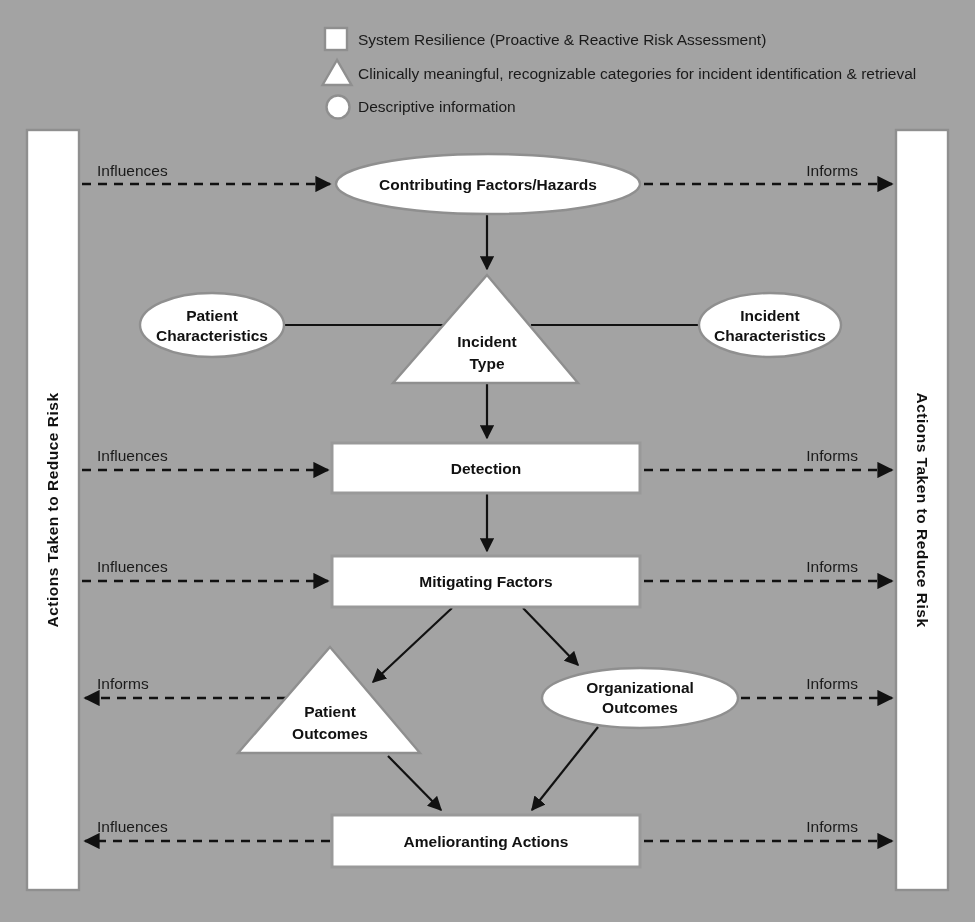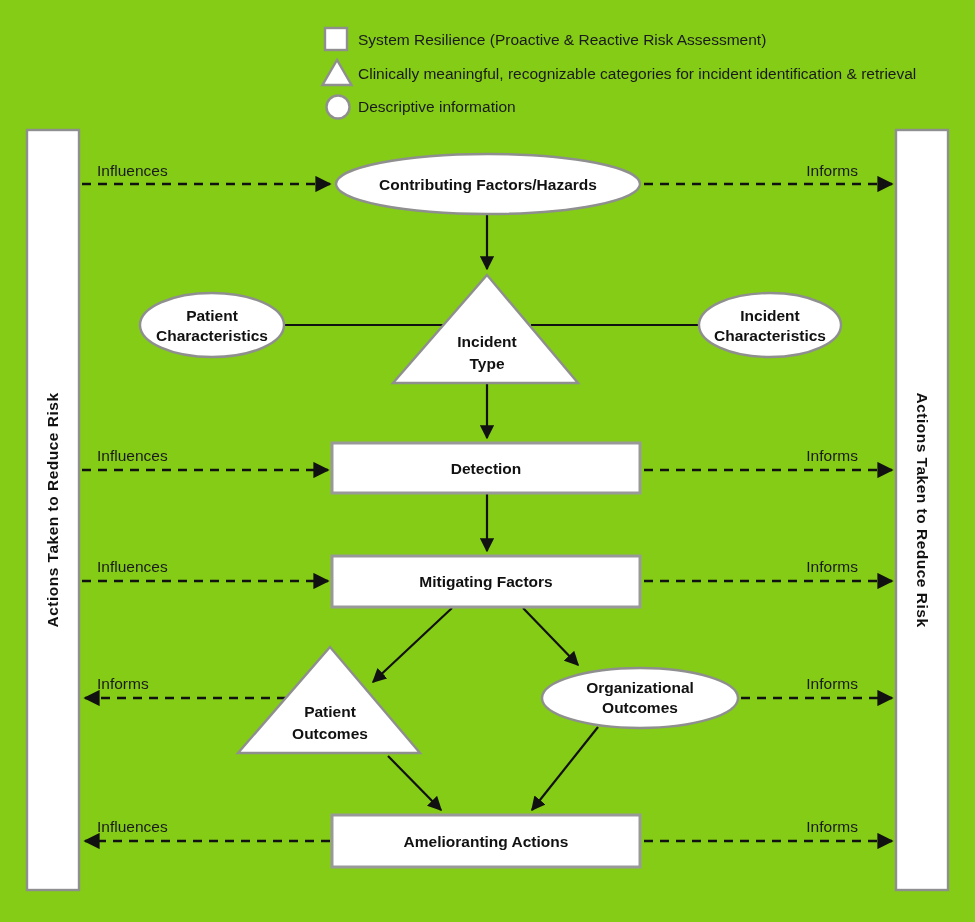--- a/index.html
+++ b/index.html
@@ -1,16 +1,16 @@
 <!DOCTYPE html>
 <html><head>
 <meta charset="utf-8">
 <style>
   html,body{margin:0;padding:0;background:#ffffff;}
-  .canvas{position:relative;width:975px;height:922px;background:#84cc16;overflow:hidden;}
+  .canvas{position:relative;width:975px;height:922px;background:#a3a3a3;overflow:hidden;}
   svg{display:block;}
   .txt{font-family:"Liberation Sans",sans-serif;font-size:15.5px;fill:#1a1a1a;}
   .node-txt{font-family:"Liberation Sans",sans-serif;font-size:15.5px;font-weight:bold;fill:#111111;text-anchor:middle;}
   .bar-txt{font-family:"Liberation Sans",sans-serif;font-size:15.5px;font-weight:bold;fill:#111111;text-anchor:middle;letter-spacing:0.5px;}
   .edge-txt{font-family:"Liberation Sans",sans-serif;font-size:15.5px;fill:#1a1a1a;}
   .edge-txt.right{text-anchor:end;}
   .shape{fill:#ffffff;stroke:#8f8f8f;stroke-width:2.4;}
   .box{fill:#ffffff;stroke:#999999;stroke-width:3;}
   .solid{stroke:#111111;stroke-width:2.2;fill:none;}
   .dashed{stroke:#111111;stroke-width:2.5;stroke-dasharray:9 7;fill:none;}

